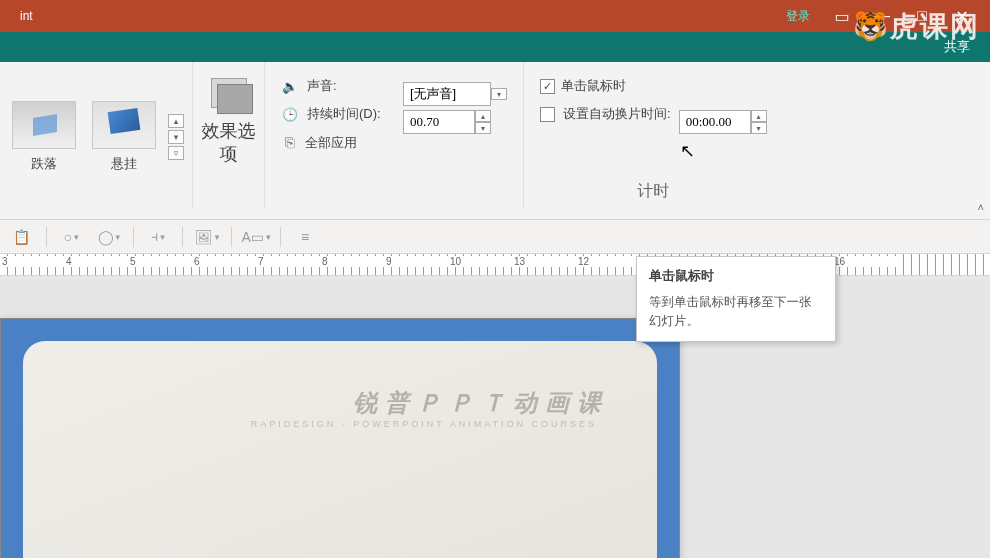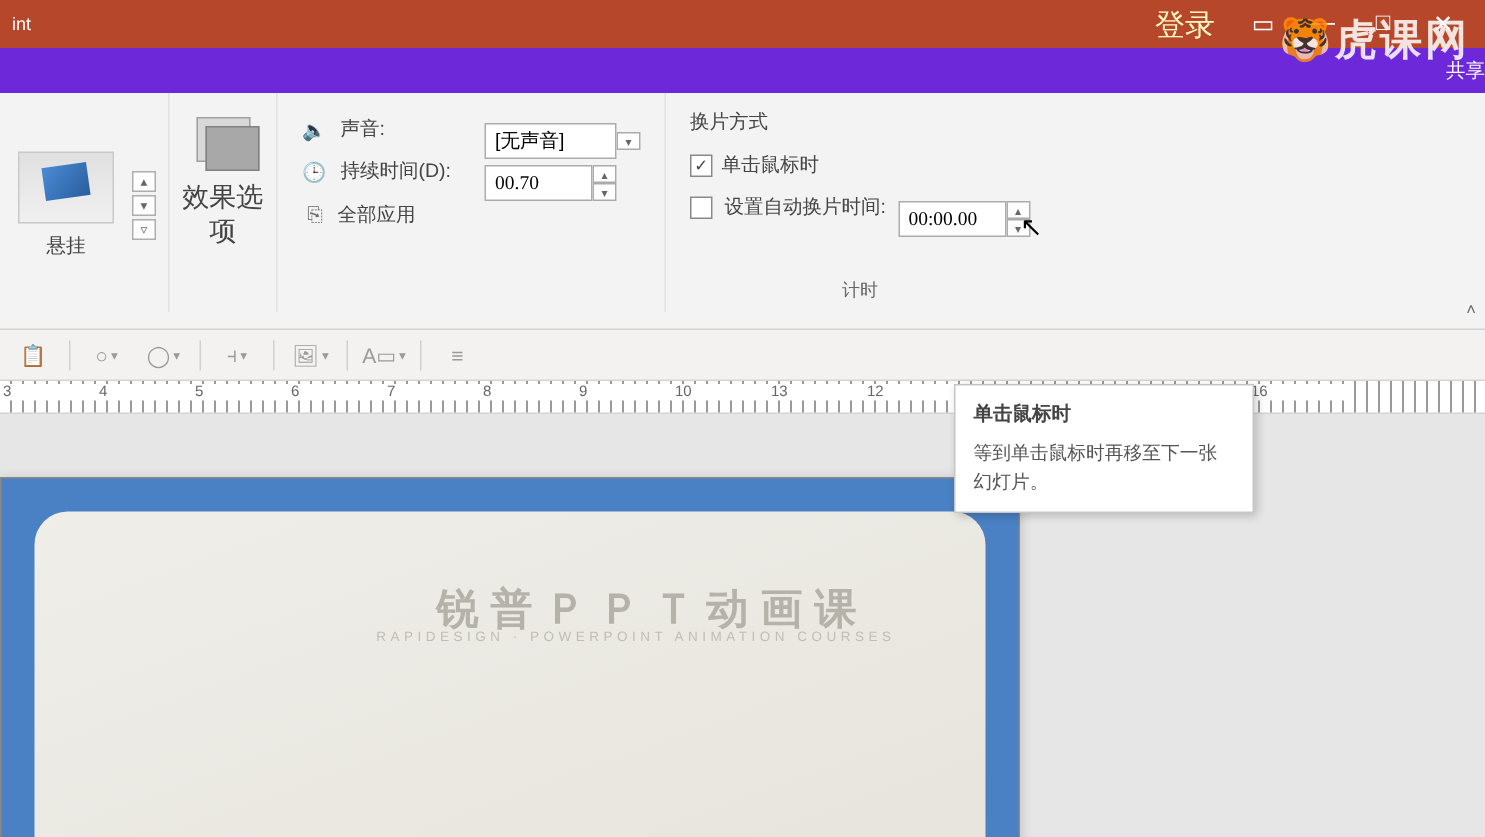--- a/index.html
+++ b/index.html
@@ -1,22 +1,22 @@
 <!DOCTYPE html>
 <html><head>
 <meta charset="utf-8">
 <style>
 * { margin: 0; padding: 0; box-sizing: border-box; font-family: "Microsoft YaHei", sans-serif; }
 body { width: 990px; height: 558px; overflow: hidden; background: #f3f3f3; position: relative; }
 
 .titlebar { height: 32px; background: #b7472a; display: flex; justify-content: flex-end; align-items: center; padding-right: 8px; }
-.titlebar-left { position: absolute; left: 0; top: 0; height: 32px; display: flex; align-items: center; padding-left: 8px; color: #fff; font-size: 12px; }
-.titlebar-item { color: #fef9c3; font-size: 20px; padding: 0 12px; cursor: pointer; }
+.titlebar-left { position: absolute; left: 12px; top: 0; height: 32px; display: flex; align-items: center; padding-left: 8px; color: #fff; font-size: 12px; }
+.titlebar-item { color: #5eead4; font-size: 12px; padding: 0 12px; cursor: pointer; }
 .titlebar-icon { width: 40px; height: 32px; display: flex; align-items: center; justify-content: center; color: #fff; cursor: pointer; }
-.share-row { height: 30px; background: #6d28d9; display: flex; justify-content: flex-end; align-items: center; padding-right: 0; color: #fff; font-size: 13px; }
+.share-row { height: 30px; background: #0f766e; display: flex; justify-content: flex-end; align-items: center; padding-right: 20px; color: #fff; font-size: 13px; }
 .share-row span { cursor: pointer; }
 
 .ribbon { height: 158px; background: #f3f3f3; border-bottom: 1px solid #d4d4d4; display: flex; position: relative; }
 
 .gallery { display: flex; align-items: center; padding: 8px 4px 4px 4px; border-right: 1px solid #e1e1e1; height: 146px; }
 .gallery-item { width: 80px; text-align: center; cursor: pointer; padding: 4px; }
 .gallery-thumb { width: 64px; height: 48px; margin: 0 auto 6px; border: 1px solid #c8c8c8; background: #e8e8e8; position: relative; }
 .gallery-thumb.flash { background: linear-gradient(135deg, #2a5d9e, #4a8bd4); }
 .gallery-thumb.flash::after { content: ""; position: absolute; left: 24px; top: 18px; width: 16px; height: 12px; background: radial-gradient(circle, #fff, rgba(255,255,255,0)); }
 .gallery-thumb.fall { background: linear-gradient(180deg, #d0d0d0, #f0f0f0); }
@@ -43,37 +43,37 @@
 .spinner-btn { width: 16px; height: 12px; border: 1px solid #ababab; background: #fdfdfd; font-size: 8px; display: flex; align-items: center; justify-content: center; color: #666; cursor: pointer; }
 .icon-sm { width: 18px; display: inline-flex; justify-content: center; color: #6a6a6a; }
 .apply-all { margin-top: 6px; display: flex; align-items: center; gap: 6px; cursor: pointer; }
 
 .advance-group { padding: 10px 16px 4px; height: 146px; font-size: 13px; color: #444; position: relative; }
 .advance-title { height: 24px; }
 .check-row { display: flex; align-items: center; height: 28px; gap: 6px; }
 .checkbox { width: 15px; height: 15px; border: 1px solid #888; background: #fff; display: inline-flex; align-items: center; justify-content: center; font-size: 11px; color: #444; cursor: pointer; }
 .checkbox.checked::after { content: "✓"; }
 .advance-auto { display: flex; gap: 8px; }
-.group-caption { position: absolute; bottom: 6px; left: 50%; transform: translateX(-50%); font-size: 12px; color: #666; }
+.group-caption { position: absolute; bottom: 6px; left: 50%; transform: translateX(-50%); font-size: 16px; color: #666; }
 .ribbon-collapse { position: absolute; right: 6px; bottom: 6px; font-size: 11px; color: #666; cursor: pointer; }
 
 .qat { height: 34px; background: #f3f2f1; border-bottom: 1px solid #d4d4d4; display: flex; align-items: center; padding: 0 8px; gap: 10px; color: #9a9a9a; font-size: 14px; }
 .qat-item { width: 28px; height: 24px; display: flex; align-items: center; justify-content: center; cursor: pointer; }
 .qat-sep { width: 1px; height: 20px; background: #d0d0d0; }
 .qat-item .dd { font-size: 9px; margin-left: 2px; }
 
 .ruler { height: 22px; background: #fff; border-bottom: 1px solid #d4d4d4; position: relative; font-size: 10px; color: #666; overflow: hidden; }
 .ruler-scale { position: absolute; left: 0; top: 0; right: 0; height: 22px; background: repeating-linear-gradient(90deg, transparent 0 7px, #999 7px 8px); }
 .ruler-numbers { position: absolute; left: 0; top: 2px; right: 0; display: flex; }
 .ruler-num { width: 64px; text-align: left; padding-left: 2px; background: #fff; }
 
 .canvas-area { position: absolute; left: 0; top: 276px; right: 0; bottom: 0; background: #e6e6e6; }
 .slide { position: absolute; left: 0; top: 42px; width: 680px; height: 420px; background: #4a81c4; border: 1px solid #888; box-shadow: 0 2px 8px rgba(0,0,0,0.2); }
 .slide-inner { position: absolute; left: 22px; top: 22px; right: 22px; bottom: 22px; background: linear-gradient(160deg, #f0eee9, #e4e1d9); border-radius: 22px; }
-.slide-title-text { position: absolute; right: 78px; top: 46px; font-size: 28px; font-weight: bold; color: #b5b2aa; letter-spacing: 8px; }
+.slide-title-text { position: absolute; right: 48px; top: 46px; font-size: 24px; font-weight: bold; color: #b5b2aa; letter-spacing: 8px; font-style: italic; }
 .slide-subtitle-text { position: absolute; right: 60px; top: 78px; font-size: 9px; color: #c0bdb5; letter-spacing: 3px; }
 
 .tooltip { position: absolute; left: 636px; top: 256px; width: 200px; background: #fff; border: 1px solid #c6c6c6; box-shadow: 2px 2px 6px rgba(0,0,0,0.2); padding: 10px 12px; font-size: 13px; color: #444; }
 .tooltip-title { font-weight: bold; margin-bottom: 8px; }
 .tooltip-body { line-height: 1.5; font-size: 12.5px; color: #555; }
 
 .cursor { position: absolute; left: 680px; top: 140px; font-size: 18px; color: #000; pointer-events: none; z-index: 100; }
 
 .watermark { position: absolute; right: 10px; top: 8px; font-size: 28px; color: rgba(255,255,255,0.85); font-weight: bold; letter-spacing: 2px; z-index: 200; pointer-events: none; }
 </style>
@@ -89,20 +89,24 @@
   <div class="titlebar-icon">✕</div>
 </div>
 <div class="share-row">
   <span>共享</span>
 </div>
 
 <div class="watermark">🐯虎课网</div>
 
 <div class="ribbon">
   <div class="gallery">
+    <div class="gallery-item">
+      <div class="gallery-thumb fall"></div>
+      <div class="gallery-label">跌落</div>
+    </div>
     <div class="gallery-item">
       <div class="gallery-thumb hang"></div>
       <div class="gallery-label">悬挂</div>
     </div>
     <div class="gallery-more">
       <div class="gallery-more-btn">▴</div>
       <div class="gallery-more-btn">▾</div>
       <div class="gallery-more-btn">▿</div>
     </div>
   </div>
@@ -134,21 +138,20 @@
         </div>
       </div>
     </div>
     <div class="apply-all">
       <span class="icon-sm">⎘</span>
       <span>全部应用</span>
     </div>
   </div>
 
   <div class="advance-group">
-    <div class="advance-title">换片方式</div>
     <div class="check-row">
       <span class="checkbox checked"></span>
       <span>单击鼠标时</span>
     </div>
     <div class="check-row advance-auto">
       <span class="checkbox"></span>
       <span>设置自动换片时间:</span>
       <div class="spinner-box">
         <input class="spinner-input wide" value="00:00.00" style="">
         <div class="spinner-btns">

